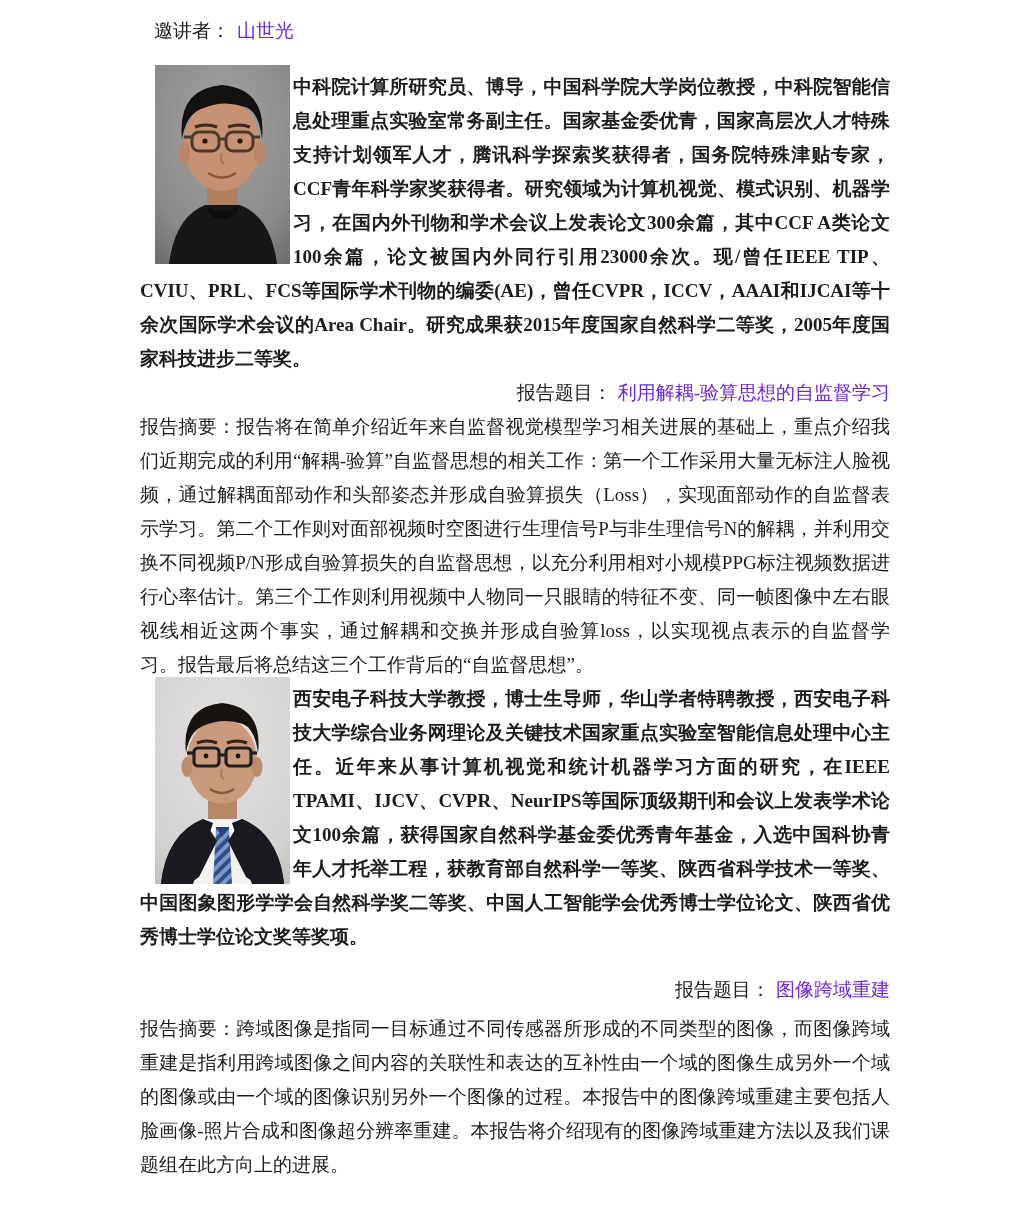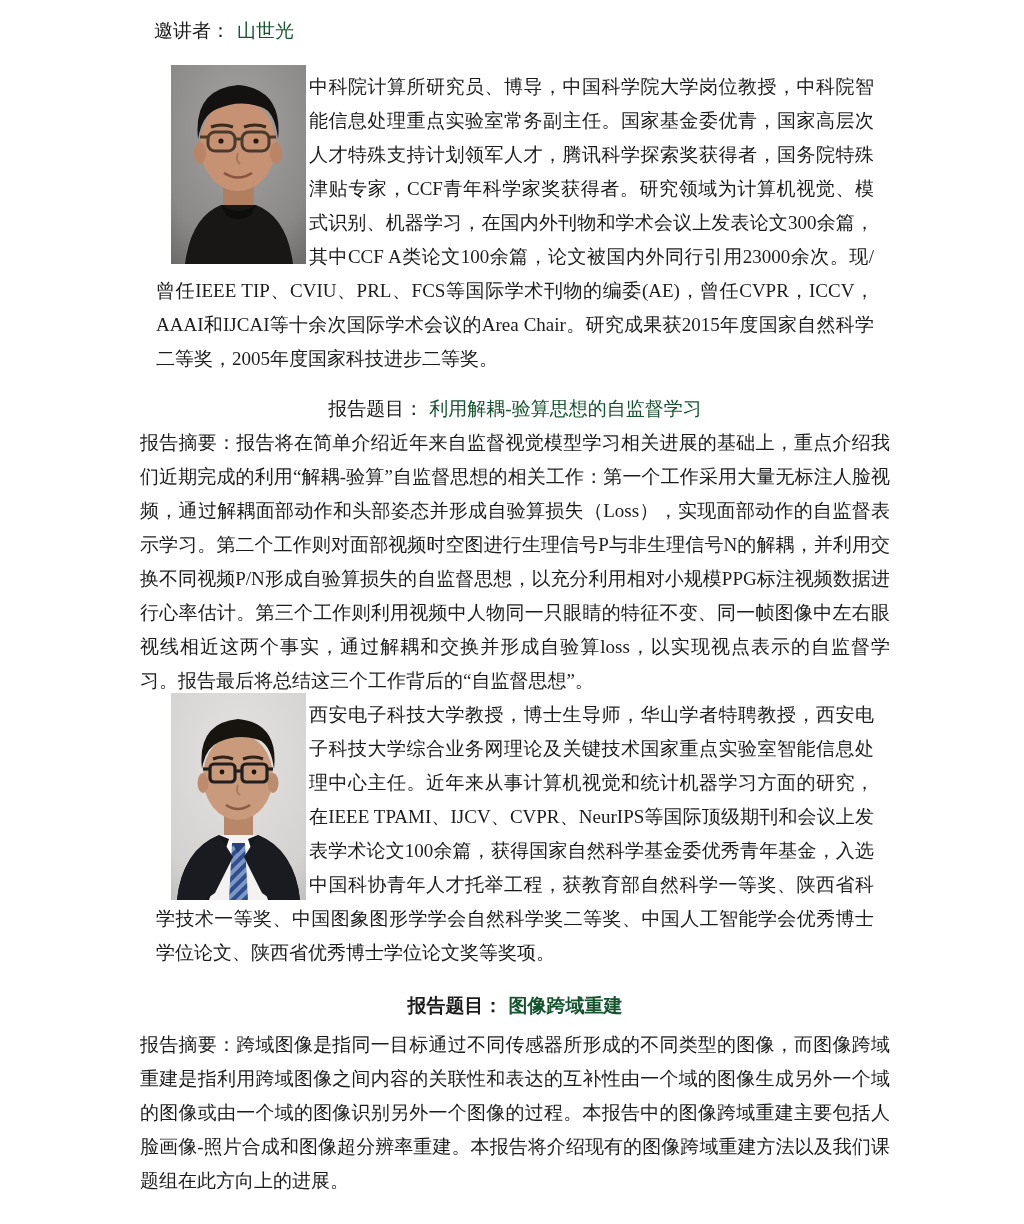--- a/index.html
+++ b/index.html
@@ -15,42 +15,42 @@
     font-size:19px;line-height:34px;
     text-align:justify;
   }
   .speaker-heading{
     margin:0 0 22px 14px;
     text-align:left;
     white-space:nowrap;
   }
   .speaker-heading .name-link{margin-left:7px;}
   .link{
-    color:#14532d;
+    color:#6d28d9;
     text-decoration:none;
     cursor:pointer;
   }
-  .bio{margin:16px;}
+  .bio{margin:0;font-weight:bold;}
   .bio::after{content:"";display:block;clear:none;}
   .photo{
     float:left;
     width:135px;
     margin:-5px 3px 0 15px;
     display:block;
   }
   .photo svg{display:block;width:135px;}
   .photo-1 svg{height:199px;}
   .photo-2 svg{height:207px;}
-  .talk-title{margin:0;text-align:center;}
+  .talk-title{margin:0;text-align:right;}
   .talk-title .link{margin-left:6px;}
   .abstract{margin:0;}
   .abstract-1{margin-top:0;}
   .heading-2{margin-top:22px;margin-bottom:10px;}
   .bio-2{margin-top:0;}
-  .talk-title-2{margin-top:19px;font-weight:bold;}
+  .talk-title-2{margin-top:19px;}
   .abstract-2{margin-top:5px;}
 </style>
 </head>
 <body>
 
 <div class="page">
 
   <section>
     <p class="speaker-heading">
       <span>邀讲者：</span><a class="link name-link">山世光</a>

